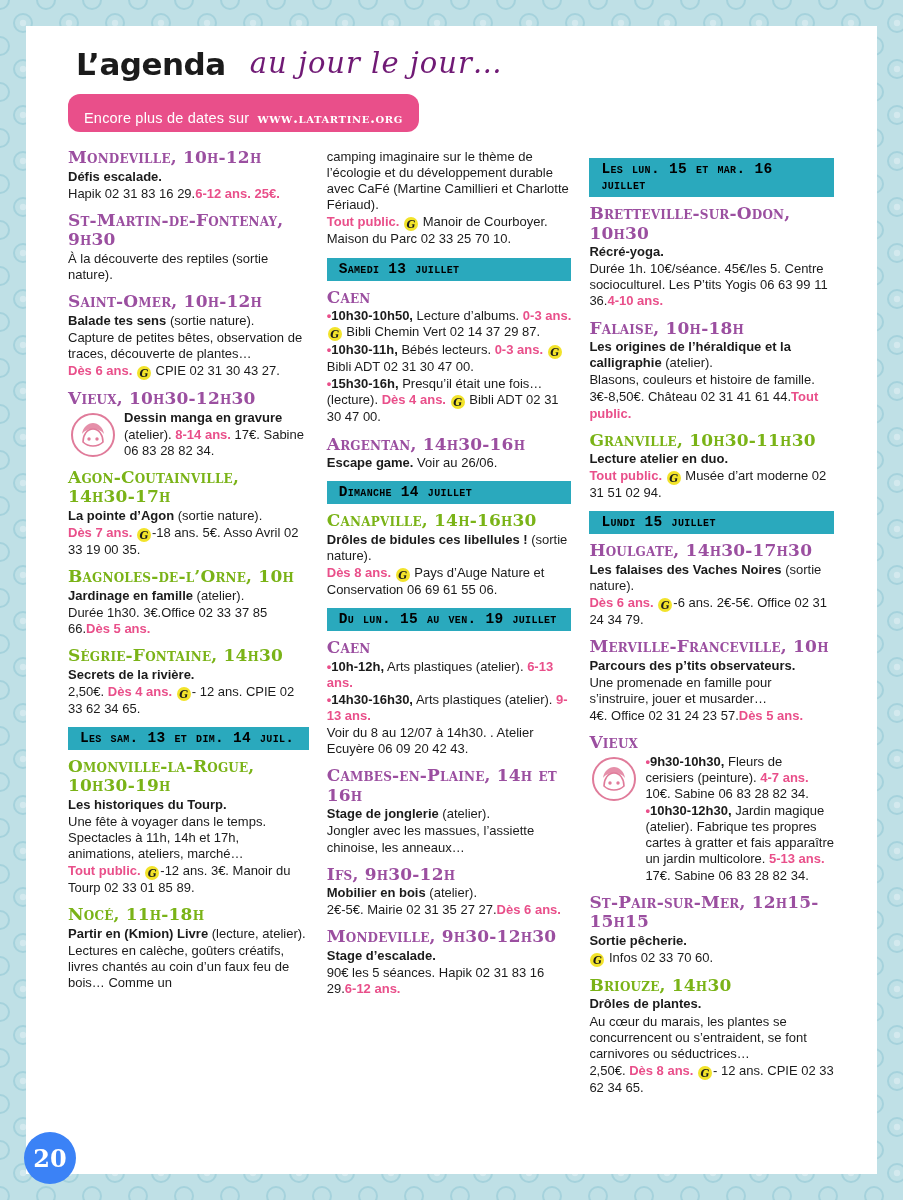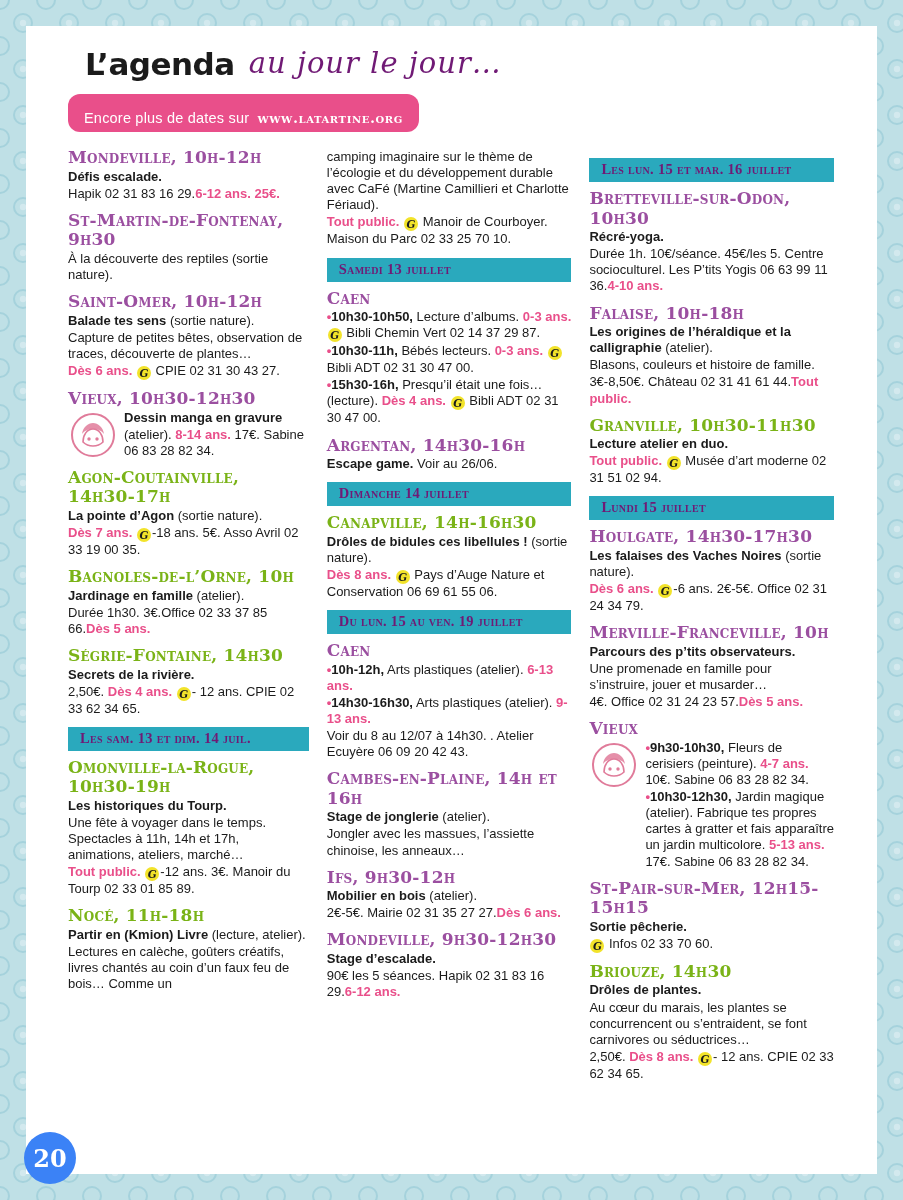--- a/index.html
+++ b/index.html
@@ -26,22 +26,22 @@
   .content {
     position: absolute;
     left: 44px; top: 24px;
     width: 800px;
     z-index: 3;
   }
   
   .title-row {
     display: flex;
     align-items: flex-end;
-    gap: 14px;
-    margin: 22px 0 12px 41px;
+    gap: 24px;
+    margin: 22px 0 12px 32px;
   }
   .title-main {
     font-family: "DejaVu Sans", sans-serif;
     font-weight: bold;
     font-size: 31px;
     color: #1b1b1b;
     letter-spacing: -0.5px;
   }
   .title-script {
     font-family: "DejaVu Serif", serif;
@@ -96,22 +96,22 @@
   .body {
     font-size: 13px;
     line-height: 1.24;
     color: #1b1b1b;
     margin-top: 1px;
   }
   .body b { font-weight: bold; }
   .ages { color: #e94f8a; font-weight: bold; }
   .sect-band {
     background: #2aa9bd;
-    color: #701a75;
-    font-family: Liberation Serif, serif;
+    color: #000000;
+    font-family: Liberation Mono, monospace;
     font-variant: small-caps;
     font-weight: bold;
     font-size: 14.5px;
     padding: 3px 10px 4px 12px;
     margin: 10px 0 7px 0;
     letter-spacing: .3px;
   }
   .gbadge {
     display: inline-block;
     width: 14px; height: 14px;

